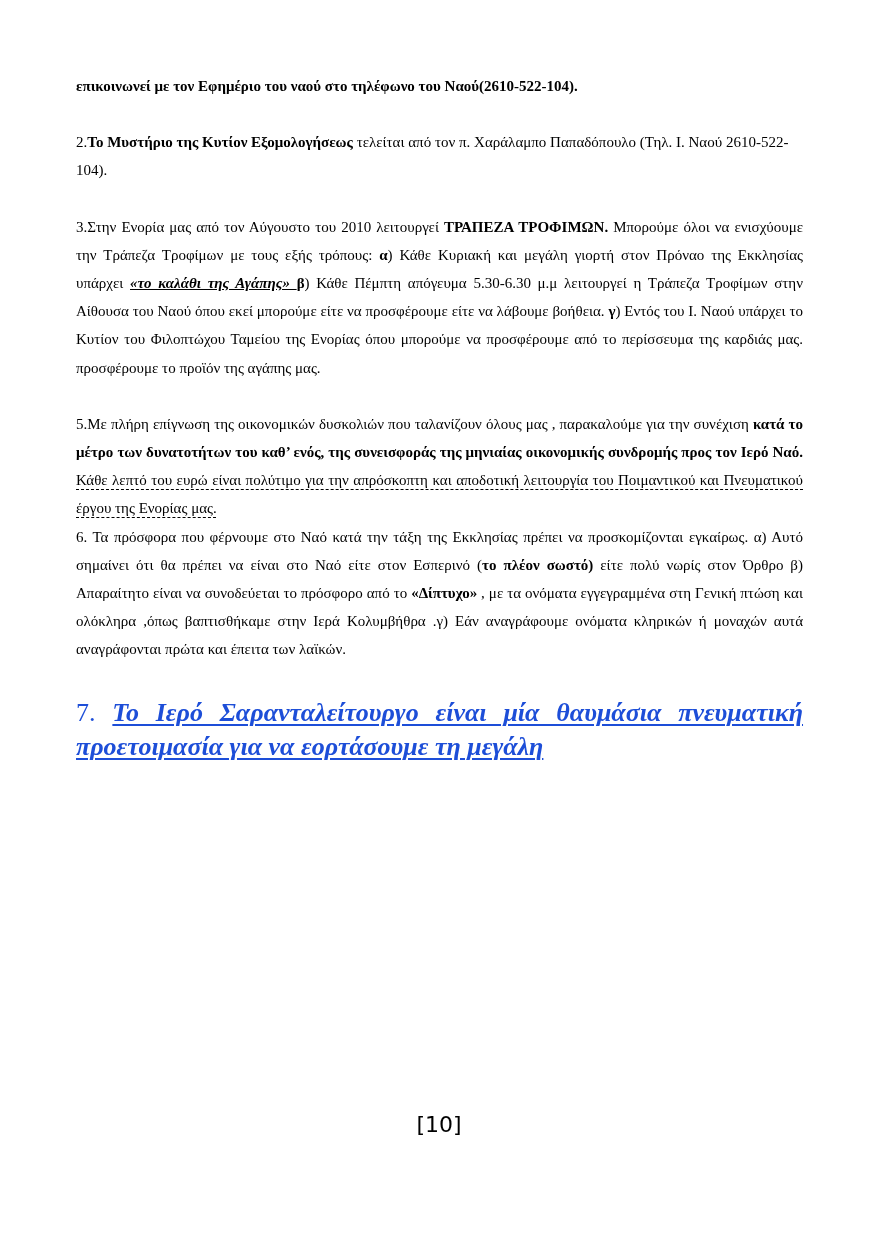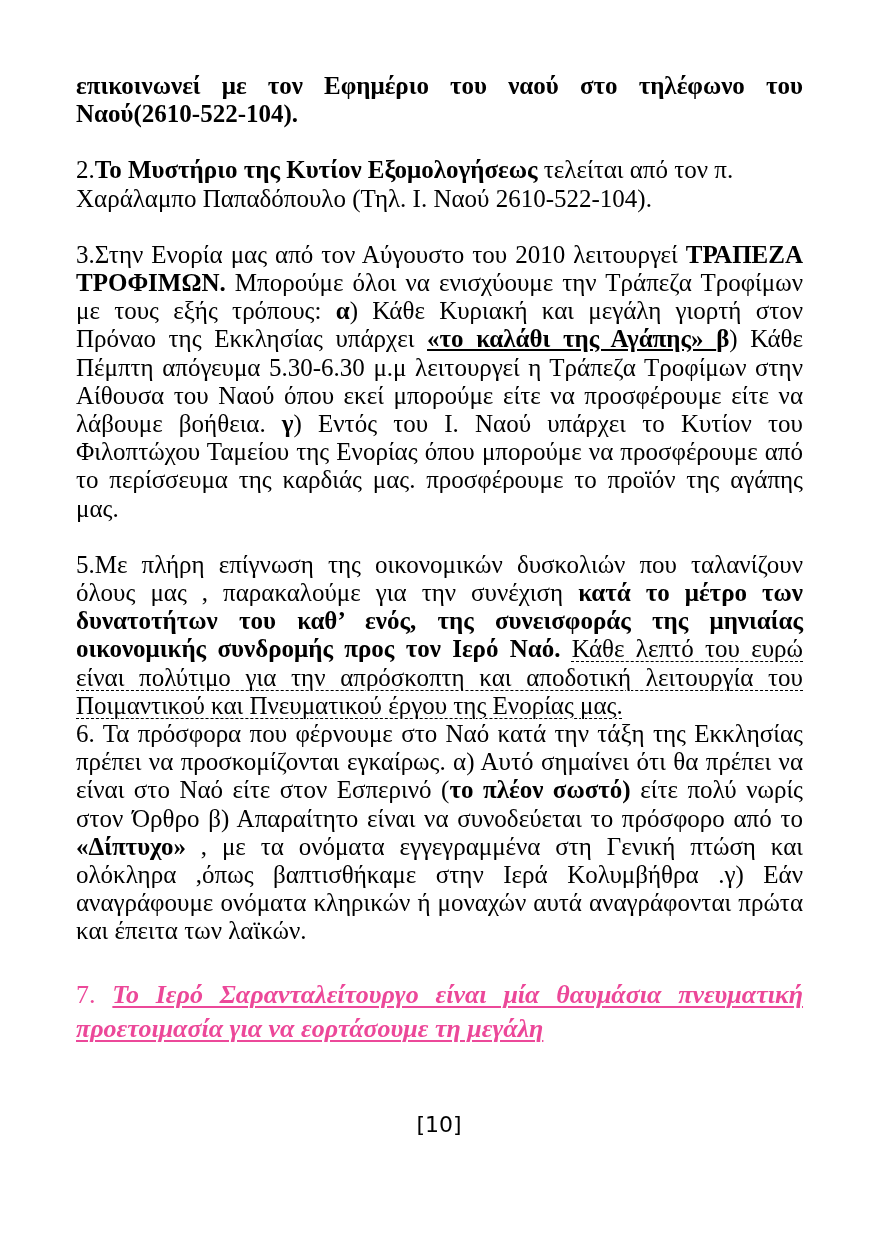--- a/index.html
+++ b/index.html
@@ -1,28 +1,28 @@
 <!DOCTYPE html>
 <html><head>
 <meta charset="utf-8">
 <style>
   html, body { margin: 0; padding: 0; background: #ffffff; }
   body { width: 878px; height: 1241px; position: relative; overflow: hidden;
          font-family: "Liberation Serif", serif; color: #000; }
   .page { position: absolute; left: 76px; top: 72px; width: 727px; }
-  .para { font-size: 25px; line-height: 28.2px; text-align: justify; margin: 0; }
+  .para { font-size: 15px; line-height: 28.2px; text-align: justify; margin: 0; }
   .p1 { margin-bottom: 28px; }
   .p2 { margin-bottom: 28px; text-align: left; }
   .p3 { margin-bottom: 28px; }
   .p5 { }
   .p6 { margin-bottom: 32px; font-family: Liberation Serif, serif; }
   b { font-weight: bold; }
-  .ul-solid { text-decoration: underline; font-weight: bold; }
+  .ul-solid { text-decoration: underline; font-style: italic; font-weight: bold; }
   .ul-dash { text-decoration: underline dashed; text-decoration-thickness: 1px; text-underline-offset: 4px; }
-  .heading7 { font-size: 26px; line-height: 34px; text-align: justify; color: #ec4899; margin: 0; }
+  .heading7 { font-size: 26px; line-height: 34px; text-align: justify; color: #1d4ed8; margin: 0; }
   .heading7 .num { font-style: normal; font-weight: normal; }
   .heading7 .title { font-style: italic; font-weight: bold; text-decoration: underline; text-decoration-thickness: 2px; text-underline-offset: 3px; }
   .pagenum { position: absolute; left: 0; width: 878px; top: 1112px; text-align: center;
              font-family: "DejaVu Sans", sans-serif; font-size: 22px; }
 </style>
 </head>
 <body>
 
 <div class="page">
   <p class="para p1"><b>επικοινωνεί με τον Εφημέριο του ναού στο τηλέφωνο του Ναού(2610-522-104).</b></p>

